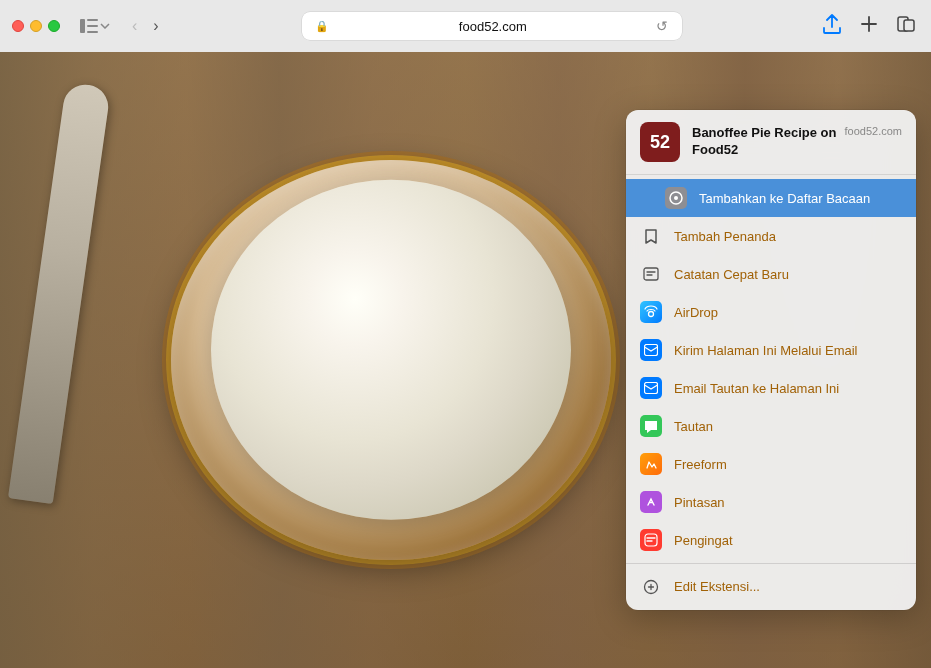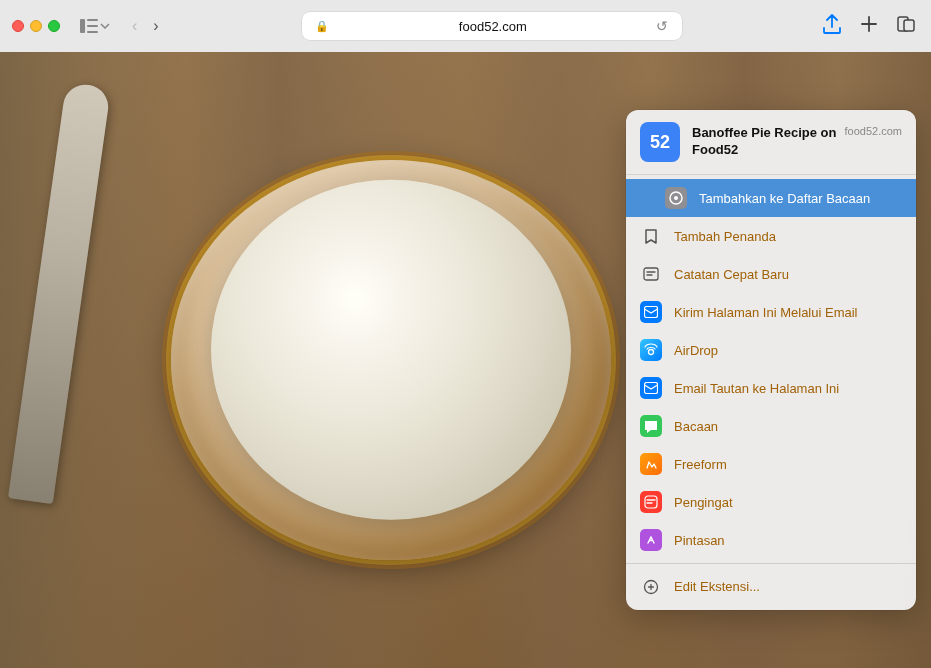--- a/index.html
+++ b/index.html
@@ -204,21 +204,21 @@
       align-items: center;
       padding: 12px 14px;
       gap: 12px;
       border-bottom: 0.5px solid rgba(0,0,0,0.1);
     }
 
     .site-logo {
       width: 40px;
       height: 40px;
       border-radius: 8px;
-      background: #3b82f6;
+      background: #7f1d1d;
       display: flex;
       align-items: center;
       justify-content: center;
       color: #fff;
       font-size: 18px;
       font-weight: bold;
       flex-shrink: 0;
     }
 
     .site-info { display: flex; flex-direction: row; }
@@ -383,87 +383,87 @@
           <svg width="16" height="16" viewBox="0 0 16 16" fill="none">
             <rect x="1" y="2" width="14" height="12" rx="2" stroke="#555" stroke-width="1.3"></rect>
             <path d="M4 6h8M4 9h5" stroke="#555" stroke-width="1.3" stroke-linecap="round"></path>
           </svg>
         </div>
         <span class="item-label">Catatan Cepat Baru</span>
       </div>
 
 
       <div class="menu-item">
+        <div class="airdrop-icon-wrap">
+          <svg width="14" height="14" viewBox="0 0 14 14" fill="none">
+            <circle cx="7" cy="9" r="2.5" stroke="white" stroke-width="1.3"></circle>
+            <path d="M3 6c1-2 7-2 8 0M1 4c2-4 10-4 12 0" stroke="white" stroke-width="1.2" stroke-linecap="round"></path>
+          </svg>
+        </div>
+        <span class="item-label">AirDrop</span>
+      </div>
+
+      <div class="menu-item">
         <div class="item-icon icon-blue">
           <svg width="14" height="12" viewBox="0 0 14 12" fill="none">
             <rect x="0.5" y="0.5" width="13" height="11" rx="2" stroke="white" stroke-width="1.2"></rect>
             <path d="M0.5 3l6.5 4 6.5-4" stroke="white" stroke-width="1.2"></path>
           </svg>
         </div>
         <span class="item-label">Kirim Halaman Ini Melalui Email</span>
       </div>
 
       <div class="menu-item">
-        <div class="airdrop-icon-wrap">
-          <svg width="14" height="14" viewBox="0 0 14 14" fill="none">
-            <circle cx="7" cy="9" r="2.5" stroke="white" stroke-width="1.3"></circle>
-            <path d="M3 6c1-2 7-2 8 0M1 4c2-4 10-4 12 0" stroke="white" stroke-width="1.2" stroke-linecap="round"></path>
-          </svg>
-        </div>
-        <span class="item-label">AirDrop</span>
-      </div>
-
-      <div class="menu-item">
         <div class="item-icon icon-blue">
           <svg width="14" height="12" viewBox="0 0 14 12" fill="none">
             <rect x="0.5" y="0.5" width="13" height="11" rx="2" stroke="white" stroke-width="1.2"></rect>
             <path d="M0.5 3l6.5 4 6.5-4" stroke="white" stroke-width="1.2"></path>
           </svg>
         </div>
         <span class="item-label">Email Tautan ke Halaman Ini</span>
       </div>
 
       <div class="menu-item">
         <div class="item-icon icon-green">
           <svg width="14" height="13" viewBox="0 0 14 13" fill="none">
             <path d="M1 1h12v9H7l-4 3V10H1V1z" fill="white"></path>
           </svg>
         </div>
-        <span class="item-label">Bacaan</span>
+        <span class="item-label">Tautan</span>
       </div>
 
 
       <div class="menu-item">
         <div class="item-icon" style="background:linear-gradient(135deg,#ff9f0a,#ff6b0a);">
           <svg width="13" height="13" viewBox="0 0 13 13" fill="none">
             <path d="M2 10L4 4l3 5 2-3 2 4" stroke="white" stroke-width="1.3" stroke-linecap="round" stroke-linejoin="round"></path>
           </svg>
         </div>
         <span class="item-label">Freeform</span>
+      </div>
+
+      <div class="menu-item">
+        <div class="item-icon icon-purple">
+          <svg width="14" height="14" viewBox="0 0 14 14" fill="none">
+            <path d="M4 10L7 4l3 6M5.5 7.5h3" stroke="white" stroke-width="1.4" stroke-linecap="round"></path>
+          </svg>
+        </div>
+        <span class="item-label">Pintasan</span>
       </div>
 
       <div class="menu-item">
         <div class="item-icon icon-red">
           <svg width="14" height="14" viewBox="0 0 14 14" fill="none">
             <path d="M3 5h8M3 8h5" stroke="white" stroke-width="1.4" stroke-linecap="round"></path>
             <rect x="1" y="1" width="12" height="12" rx="3" stroke="white" stroke-width="1.2"></rect>
           </svg>
         </div>
         <span class="item-label">Pengingat</span>
       </div>
 
-      <div class="menu-item">
-        <div class="item-icon icon-purple">
-          <svg width="14" height="14" viewBox="0 0 14 14" fill="none">
-            <path d="M4 10L7 4l3 6M5.5 7.5h3" stroke="white" stroke-width="1.4" stroke-linecap="round"></path>
-          </svg>
-        </div>
-        <span class="item-label">Pintasan</span>
-      </div>
-
       <div class="menu-divider"></div>
 
       <div class="menu-item">
         <div class="item-icon" style="background:none;">
           <svg width="16" height="16" viewBox="0 0 16 16" fill="none">
             <path d="M8 1.5A6.5 6.5 0 108 14.5 6.5 6.5 0 008 1.5z" stroke="#555" stroke-width="1.3"></path>
             <path d="M8 5.5v5M5.5 8h5" stroke="#555" stroke-width="1.3" stroke-linecap="round"></path>
           </svg>
         </div>
         <span class="item-label">Edit Ekstensi...</span>

